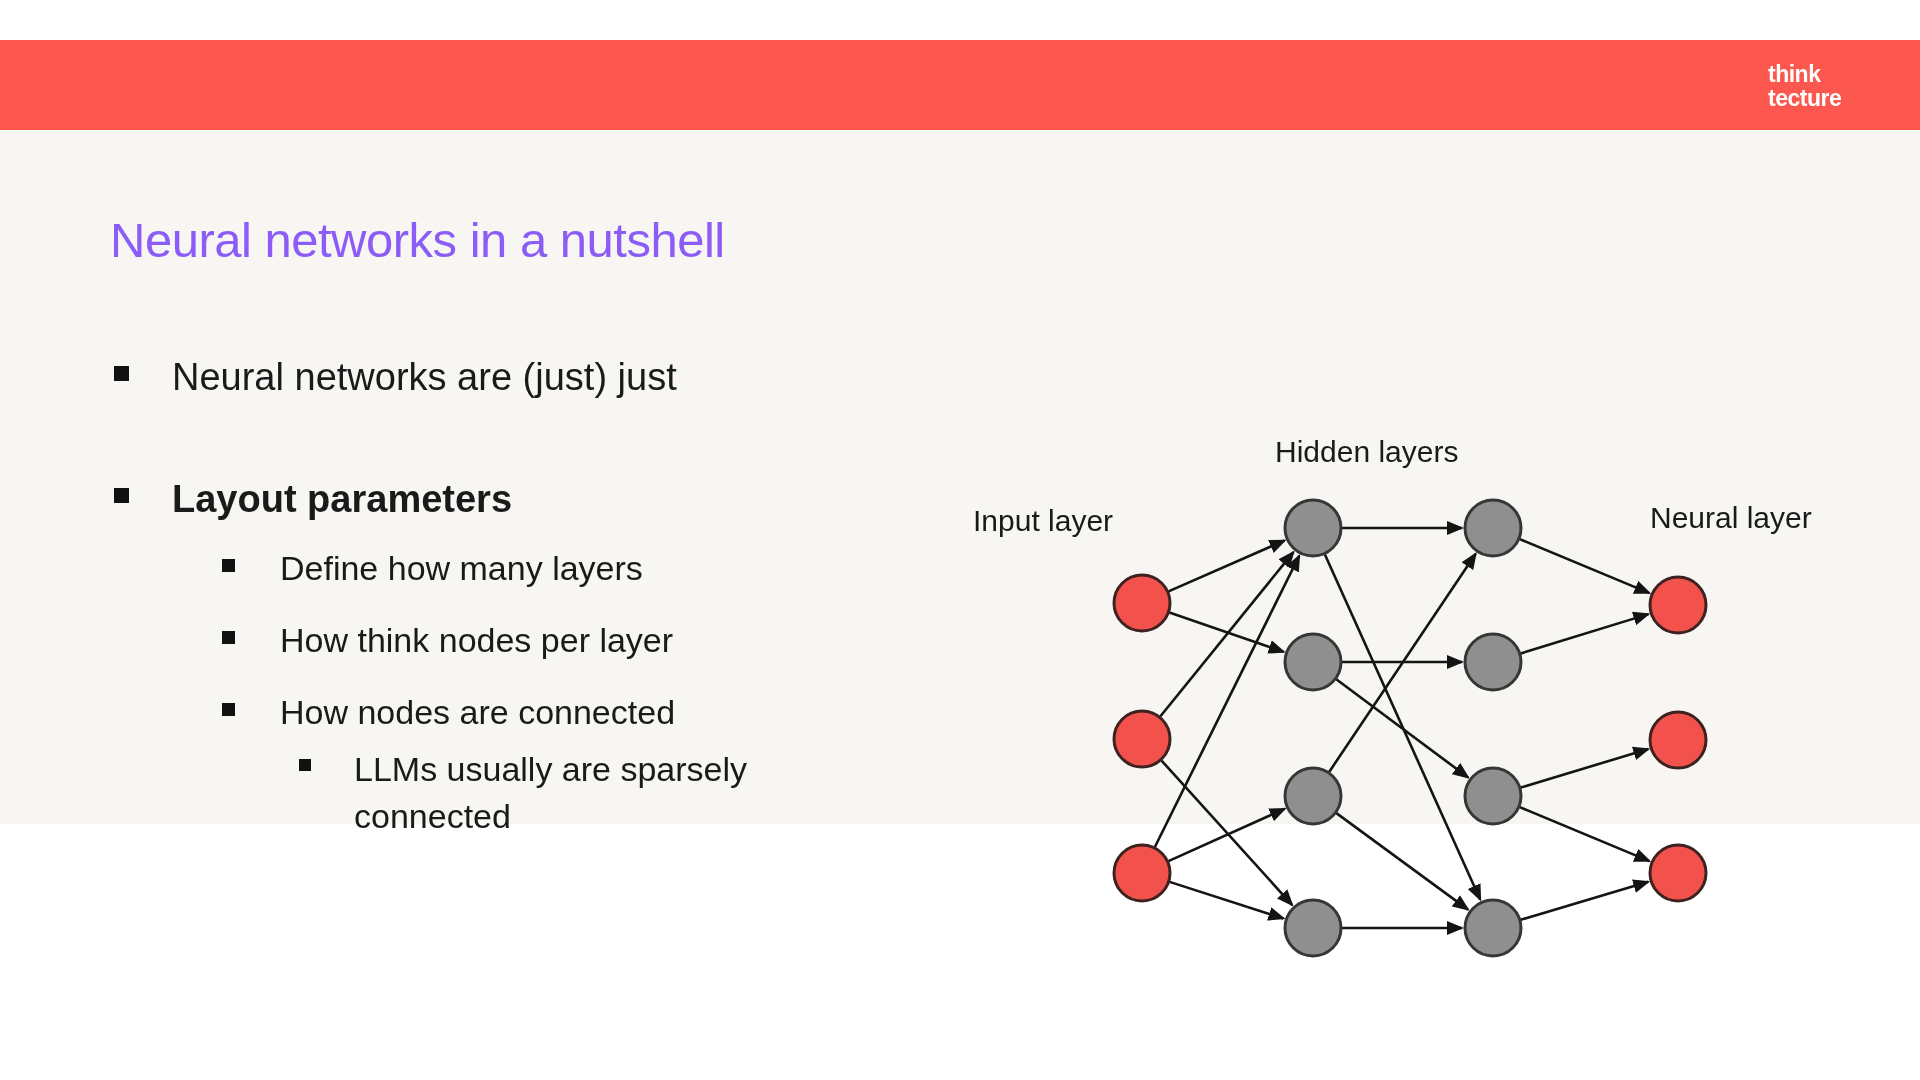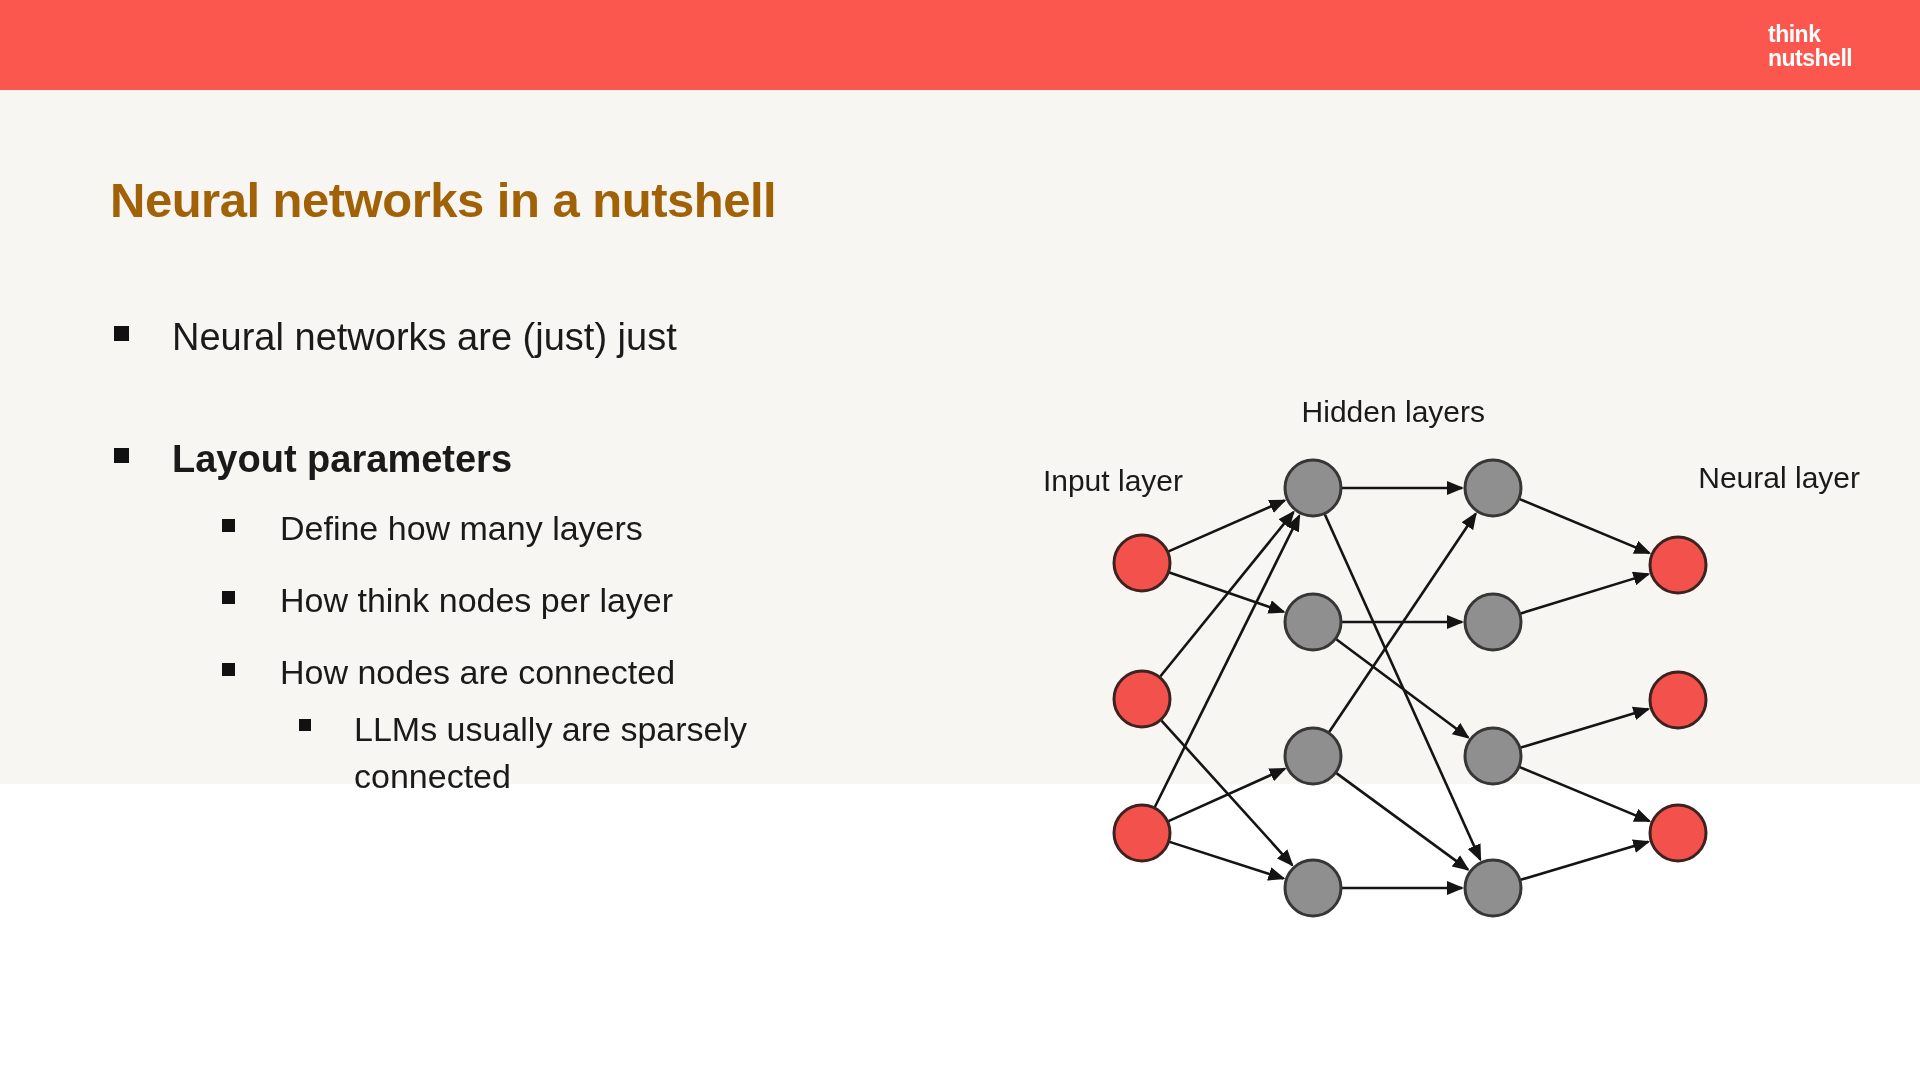--- a/index.html
+++ b/index.html
@@ -6,20 +6,21 @@
   html, body { width: 1920px; height: 1080px; }
   body {
     font-family: "Liberation Sans", sans-serif;
     overflow: hidden;
   }
   .slide {
     position: relative;
     width: 1920px;
     height: 784px;
     background: #F8F6F3;
+    margin-top: 40px;
   }
   .header-bar {
     position: absolute;
     left: 0; top: 0;
     width: 1920px;
     height: 90px;
     background: #FC574F;
   }
   .logo {
     position: absolute;
@@ -30,50 +31,50 @@
     font-size: 23px;
     line-height: 24px;
     letter-spacing: -0.5px;
   }
   .logo span { display: block; }
   .slide-title {
     position: absolute;
     left: 110px;
     top: 172px;
     font-size: 49px;
-    font-weight: bold;
-    color: #a16207;
+    font-weight: normal;
+    color: #8b5cf6;
     letter-spacing: -0.5px;
   }
   .bullet-row { position: absolute; left: 0; color: #1A1A1A; }
   .bullet-marker { position: absolute; background: #111111; }
   .bullet-text { position: absolute; white-space: nowrap; }
   .bullet-text.wrap { white-space: normal; }
   .diagram-svg { position: absolute; left: 0; top: 0; width: 1920px; height: 1080px; }
   .diagram-label {
     position: absolute;
     font-size: 30px;
     color: #1A1A1A;
-    text-align: right;
+    text-align: left;
     width: 210px;
   }
   .label-input  { left: 973px;  top: 464px; }
   .label-hidden { left: 1275px; top: 395px; }
   .label-output { left: 1650px; top: 461px; }
 </style>
 </head>
 <body>
 
 <div class="slide" style="background: rgb(248, 246, 243);">
 
   <div class="header-bar" style="background: rgb(252, 87, 79);"></div>
 
   <div class="logo">
     <span>think</span>
-    <span>nutshell</span>
+    <span>tecture</span>
   </div>
 
   <h1 class="slide-title">Neural networks in a nutshell</h1>
 
   <div id="bullets">
       <div class="bullet-row" style="top: 312px;">
         <span class="bullet-marker" style="left: 114px; top: 14px; width: 15px; height: 15px;"></span>
         <span class="bullet-text" style="left: 172px; font-size: 38px; line-height: 50px;">Neural networks are (just) just</span>
       </div>
       <div class="bullet-row" style="top: 434px;">

